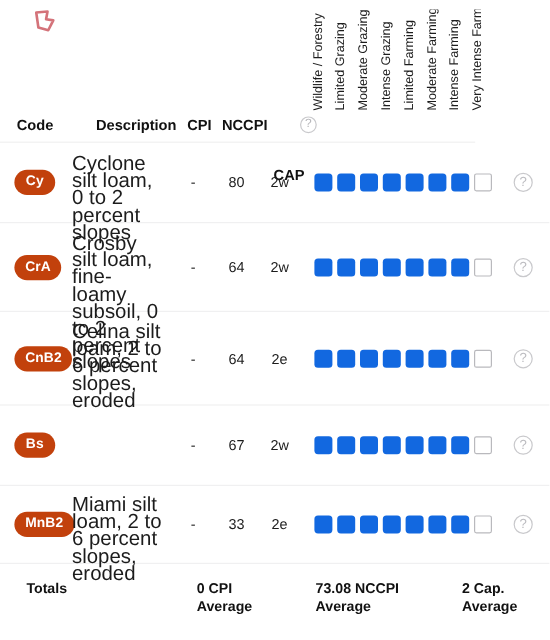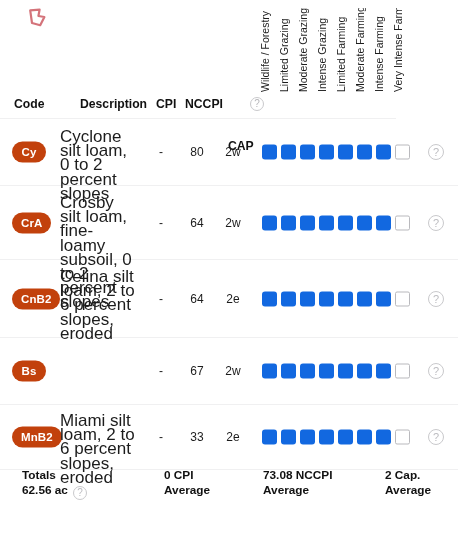--- a/index.html
+++ b/index.html
@@ -187,21 +187,21 @@
     font-size: 11px;
     line-height: 14px;
     text-align: center;
     background: #fff;
   }
 
   
   .totals {
     position: absolute;
     left: 0;
-    top: 455px;
+    top: 470px;
     width: 458px;
     height: 63px;
   }
   .tot-block {
     position: absolute;
     top: 13px;
     font-size: 11.8px;
     font-weight: bold;
     line-height: 15px;
     color: #111111;
@@ -348,21 +348,20 @@
       <span class="cbx on"></span>
       <span class="cbx on"></span>
       <span class="cbx off"></span>
     </div>
     <div class="row-help">?</div>
   </div>
 
   <div class="totals">
     <div class="tot-block tot-code">
       <span class="tot-line">Totals</span>
-      <span class="tot-line"><span>62.56 ac</span><span class="tot-help">?</span></span>
     </div>
     <div class="tot-block tot-cpi">
       <span class="tot-line">0 CPI</span>
       <span class="tot-line">Average</span>
     </div>
     <div class="tot-block tot-nccpi">
       <span class="tot-line">73.08 NCCPI</span>
       <span class="tot-line">Average</span>
     </div>
     <div class="tot-block tot-cap">

